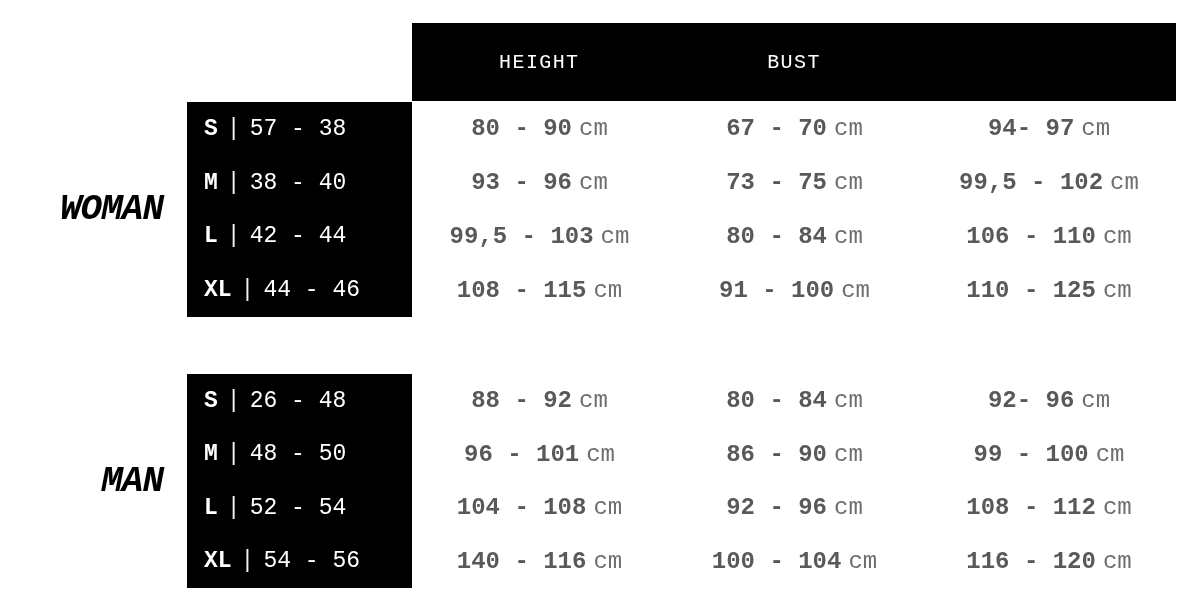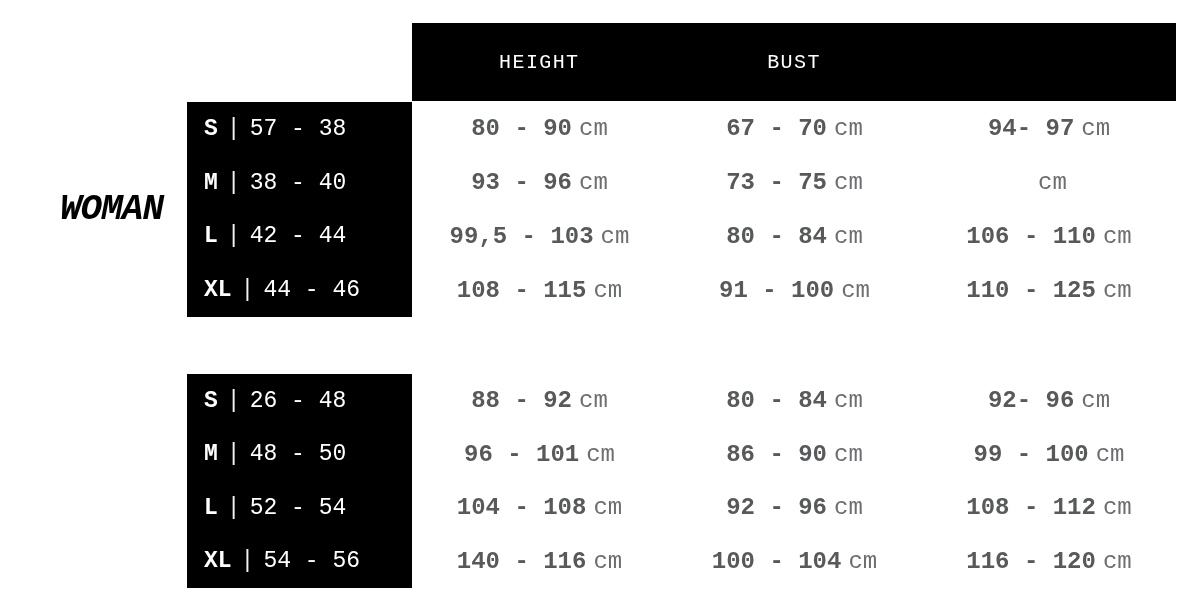--- a/index.html
+++ b/index.html
@@ -91,20 +91,21 @@
     </div>
     <div class="val-cell">
       <span class="val-num">93 - 96</span>
       <span class="val-unit">cm</span>
     </div>
     <div class="val-cell">
       <span class="val-num">73 - 75</span>
       <span class="val-unit">cm</span>
     </div>
     <div class="val-cell">
+      <span class="val-num">99,5 - 102</span>
       <span class="val-unit">cm</span>
     </div>
 
     <div class="size-cell">
       <span class="size-letter">L</span>
       <span class="size-sep">|</span>
       <span class="size-range">42 - 44</span>
     </div>
     <div class="val-cell">
       <span class="val-num">99,5 - 103</span>
@@ -132,20 +133,21 @@
       <span class="val-num">91 - 100</span>
       <span class="val-unit">cm</span>
     </div>
     <div class="val-cell">
       <span class="val-num">110 - 125</span>
       <span class="val-unit">cm</span>
     </div>
   </div>
 
   <div class="section man">
+    <div class="section-label">MAN</div>
 
     <div class="size-cell">
       <span class="size-letter">S</span>
       <span class="size-sep">|</span>
       <span class="size-range">26 - 48</span>
     </div>
     <div class="val-cell">
       <span class="val-num">88 - 92</span>
       <span class="val-unit">cm</span>
     </div>

